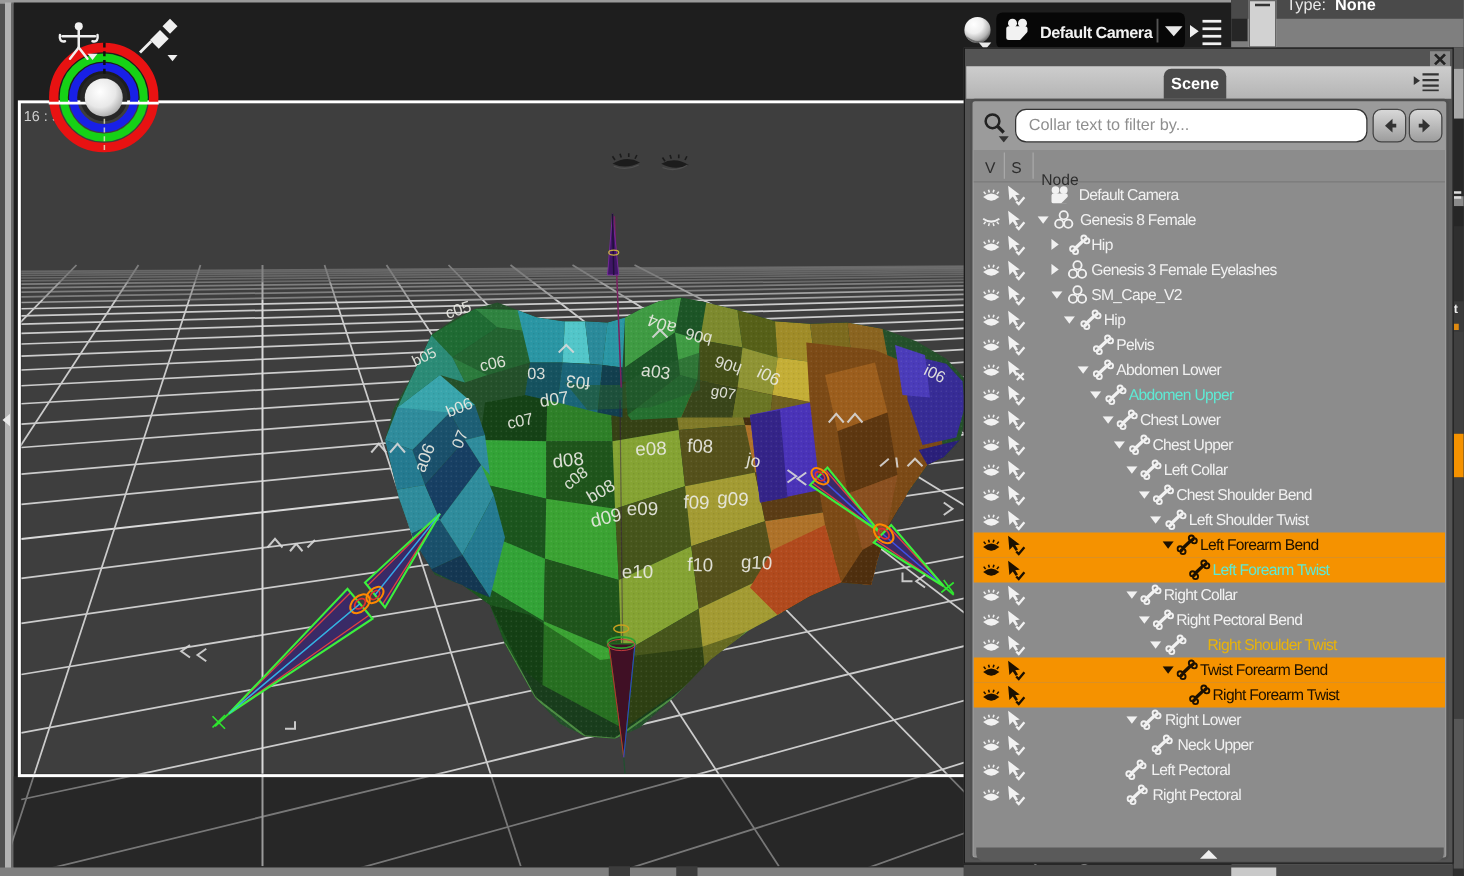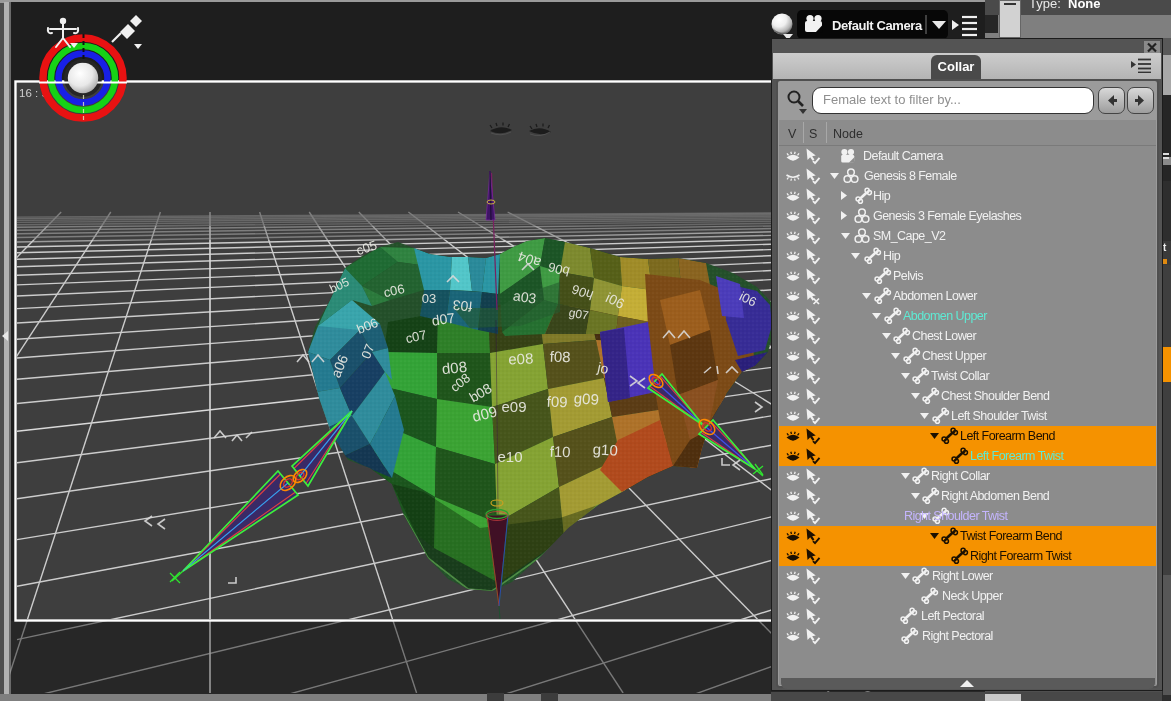--- a/index.html
+++ b/index.html
@@ -401,52 +401,52 @@
 <div class="abs" style="left:771px;top:692px;width:391px;height:9px;background:#484848"></div>
 <div class="abs" style="left:985px;top:694px;width:36px;height:7px;background:#c9c9c9"></div>
 <div class="abs" style="left:487px;top:693px;width:17px;height:8px;background:#3c3c3c"></div>
 <div class="abs" style="left:541px;top:693px;width:17px;height:8px;background:#3c3c3c"></div>
 <div class="abs" style="left:771px;top:38px;width:392px;height:653px;background:#545454;border:1px solid #1c1c1c;box-sizing:border-box"></div>
 <div class="abs" style="left:1144px;top:41px;width:16px;height:13px;background:#8a8a8a"></div>
 <svg class="abs" style="left:1146px;top:42px" width="12" height="11">
     <path d="M2,1.5 L10,9.5 M10,1.5 L2,9.5" stroke="#222" stroke-width="2.2"></path>
   </svg>
 <div class="abs" style="left:773px;top:53px;width:388px;height:26px;background:linear-gradient(#cdcdcd,#b4b4b4)"></div>
-<div class="abs" style="left:931px;top:55px;width:50px;height:24px;background:#4a4a4a;border-radius:6px 6px 0 0;color:#fff;font-weight:bold;font-size:13px;text-align:center;line-height:23px">Collar</div>
+<div class="abs" style="left:931px;top:55px;width:50px;height:24px;background:#4a4a4a;border-radius:6px 6px 0 0;color:#fff;font-weight:bold;font-size:13px;text-align:center;line-height:23px">Scene</div>
 <svg class="abs" style="left:1130px;top:57px" width="22" height="16">
 <polygon points="1,4 6,7.5 1,11" fill="#333"></polygon>
 <g stroke="#333" stroke-width="1.8">
       <line x1="8" y1="2.5" x2="21" y2="2.5"></line>
       <line x1="8" y1="7" x2="21" y2="7"></line>
       <line x1="8" y1="11.5" x2="21" y2="11.5"></line>
       <line x1="8" y1="15.5" x2="21" y2="15.5"></line>
     </g>
   </svg>
 <div class="abs" style="left:776px;top:79px;width:383px;height:609px;background:#9b9b9b;border:2px solid #4f4f4f;border-radius:4px;box-sizing:border-box"></div>
 <svg class="abs" style="left:784px;top:88px" width="26" height="26">
 <circle cx="10" cy="9" r="5.5" fill="none" stroke="#222" stroke-width="2"></circle>
 <line x1="14" y1="13" x2="19" y2="18" stroke="#222" stroke-width="2.6"></line>
 <polygon points="15,21 23,21 19,26" fill="#333"></polygon>
   </svg>
-<div class="abs" style="left:812px;top:87px;width:282px;height:27px;background:#fff;border:1.5px solid #333;border-radius:9px;box-sizing:border-box;font-size:13px;color:#8f8f8f;line-height:24px;padding-left:10px">Female text to filter by...</div>
+<div class="abs" style="left:812px;top:87px;width:282px;height:27px;background:#fff;border:1.5px solid #333;border-radius:9px;box-sizing:border-box;font-size:13px;color:#8f8f8f;line-height:24px;padding-left:10px">Collar text to filter by...</div>
 <div class="abs" style="left:1098px;top:87px;width:27px;height:27px;background:linear-gradient(#d8d8d8,#9d9d9d);border:1.5px solid #444;border-radius:7px;box-sizing:border-box"></div>
 <svg class="abs" style="left:1098px;top:87px" width="27" height="27">
     <path d="M16,8 L10,13.5 L16,19 Z" fill="#333"></path>
     <rect x="14" y="12" width="5" height="3" fill="#333"></rect>
   </svg>
 <div class="abs" style="left:1127px;top:87px;width:27px;height:27px;background:linear-gradient(#d8d8d8,#9d9d9d);border:1.5px solid #444;border-radius:7px;box-sizing:border-box"></div>
 <svg class="abs" style="left:1127px;top:87px" width="27" height="27">
     <path d="M11,8 L17,13.5 L11,19 Z" fill="#333"></path>
     <rect x="8" y="12" width="5" height="3" fill="#333"></rect>
   </svg>
 <div class="abs" style="left:779px;top:120px;width:377px;height:565px;background:#8c8c8c"></div>
 <div class="abs" style="left:779px;top:120px;width:377px;height:25px;background:#8c8c8c;border-bottom:1px solid #7a7a7a"></div>
 <div class="abs hdr" style="left:788px;top:127px">V</div>
 <div class="abs hdr" style="left:809px;top:127px">S</div>
-<div class="abs hdr" style="left:833px;top:127px">Node</div>
+<div class="abs hdr" style="left:833px;top:137px">Node</div>
 <div class="abs" style="left:803px;top:122px;width:1px;height:21px;background:#a8a8a8"></div>
 <div class="abs" style="left:826px;top:122px;width:1px;height:21px;background:#a8a8a8"></div>
 <svg width="0" height="0" style="position:absolute">
     <defs>
 <g id="i-eye">
  <path d="M0.5,8.6 Q7,2.8 13.5,8.6 Q7,14.2 0.5,8.6 Z" fill="currentColor"></path>
  <circle cx="7" cy="8.8" r="2.6" fill="currentColor"></circle>
  <path d="M2.5,6.3 L1,4.3 M5.5,5 L4.8,2.8 M8.5,5 L9.2,2.8 M11.5,6.3 L13,4.3" stroke="currentColor" stroke-width="1.3" fill="none"></path>
 </g>
 <g id="i-eyec">
@@ -623,21 +623,21 @@
   </svg>
 <svg class="abs" style="left:805px;top:368px;color:#f1f1f1" width="16" height="17">
     <use href="#i-cur"></use>
   </svg>
 <svg class="abs" style="left:901px;top:373px" width="10" height="7">
     <polygon points="0,0 9,0 4.5,6" fill="#f1f1f1"></polygon>
   </svg>
 <svg class="abs" style="left:912px;top:367px;color:#f1f1f1" width="18" height="18">
     <use href="#i-bone"></use>
   </svg>
-<div class="abs rowtxt" style="left:931px;top:369px;color:#f1f1f1">Twist Collar</div>
+<div class="abs rowtxt" style="left:931px;top:369px;color:#f1f1f1">Left Collar</div>
 <svg class="abs" style="left:786px;top:389px;color:#f1f1f1" width="15" height="16">
     <use href="#i-eye"></use>
   </svg>
 <svg class="abs" style="left:805px;top:388px;color:#f1f1f1" width="16" height="17">
     <use href="#i-cur"></use>
   </svg>
 <svg class="abs" style="left:911px;top:393px" width="10" height="7">
     <polygon points="0,0 9,0 4.5,6" fill="#f1f1f1"></polygon>
   </svg>
 <svg class="abs" style="left:922px;top:387px;color:#f1f1f1" width="18" height="18">
@@ -700,34 +700,34 @@
   </svg>
 <svg class="abs" style="left:805px;top:488px;color:#f1f1f1" width="16" height="17">
     <use href="#i-cur"></use>
   </svg>
 <svg class="abs" style="left:911px;top:493px" width="10" height="7">
     <polygon points="0,0 9,0 4.5,6" fill="#f1f1f1"></polygon>
   </svg>
 <svg class="abs" style="left:922px;top:487px;color:#f1f1f1" width="18" height="18">
     <use href="#i-bone"></use>
   </svg>
-<div class="abs rowtxt" style="left:941px;top:489px;color:#f1f1f1">Right Abdomen Bend</div>
+<div class="abs rowtxt" style="left:941px;top:489px;color:#f1f1f1">Right Pectoral Bend</div>
 <svg class="abs" style="left:786px;top:509px;color:#f1f1f1" width="15" height="16">
     <use href="#i-eye"></use>
   </svg>
 <svg class="abs" style="left:805px;top:508px;color:#f1f1f1" width="16" height="17">
     <use href="#i-cur"></use>
   </svg>
 <svg class="abs" style="left:920px;top:513px" width="10" height="7">
     <polygon points="0,0 9,0 4.5,6" fill="#f1f1f1"></polygon>
   </svg>
 <svg class="abs" style="left:932px;top:507px;color:#f1f1f1" width="18" height="18">
     <use href="#i-bone"></use>
   </svg>
-<div class="abs rowtxt" style="left:904px;top:509px;color:#c4b5fd">Right Shoulder Twist</div>
+<div class="abs rowtxt" style="left:966px;top:509px;color:#eab308">Right Shoulder Twist</div>
 <div class="abs" style="left:779px;top:526px;width:377px;height:20px;background:#f59200"></div>
 <svg class="abs" style="left:786px;top:529px;color:#1c1000" width="15" height="16">
     <use href="#i-eye"></use>
   </svg>
 <svg class="abs" style="left:805px;top:528px;color:#1c1000" width="16" height="17">
     <use href="#i-cur"></use>
   </svg>
 <svg class="abs" style="left:930px;top:533px" width="10" height="7">
     <polygon points="0,0 9,0 4.5,6" fill="#1c1000"></polygon>
   </svg>

